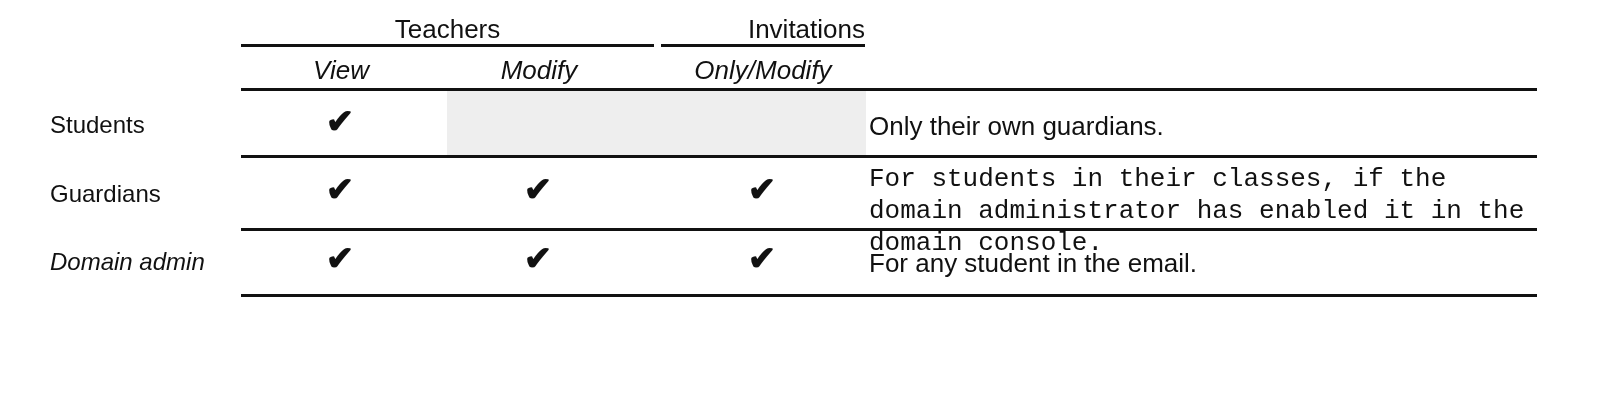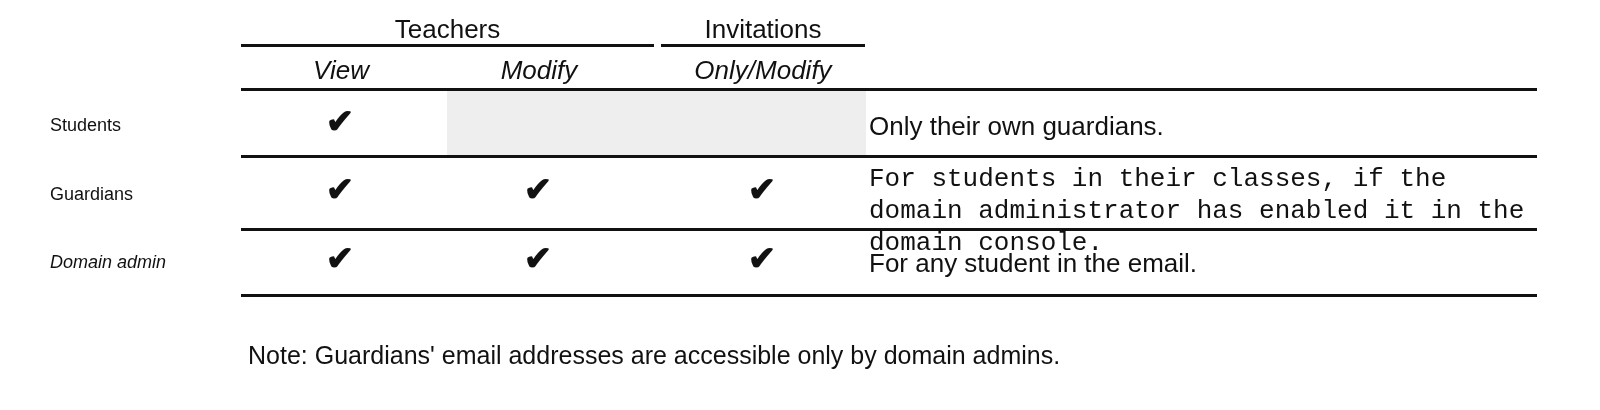--- a/index.html
+++ b/index.html
@@ -56,21 +56,21 @@
   .group-label {
     position: absolute;
     top: 14px;
     font-size: 26px;
     line-height: 30px;
     text-align: center;
     white-space: nowrap;
     color: #111111;
   }
   .group-label.guardians   { left: 241px; width: 413px; }
-  .group-label.invitations { left: 661px; width: 204px; }
+  .group-label.invitations { left: 661px; width: 204px; text-align: right; }
 
   
   .col-head {
     position: absolute;
     top: 55px;
     font-size: 26px;
     line-height: 30px;
     text-align: center;
     white-space: nowrap;
     color: #111111;
@@ -88,21 +88,21 @@
     width: 419px;
     height: 64px;
     background: #eeeeee;
   }
 
   
   .row-label {
     position: absolute;
     left: 50px;
     width: 185px;
-    font-size: 18px;
+    font-size: 24px;
     line-height: 30px;
     white-space: nowrap;
     color: #111111;
   }
   .row-label.students { top: 110px; }
   .row-label.teachers { top: 179px; }
   .row-label.admin    { top: 247px; font-style: italic; }
 
   
   .check {
@@ -177,16 +177,15 @@
     <div class="check c-modify row-teachers">✔</div>
     <div class="check c-invite row-teachers">✔</div>
     <div class="desc teachers">For students in their classes, if the domain administrator has enabled it in the domain console.</div>
 
     <div class="row-label admin">Domain admin</div>
     <div class="check c-view row-admin">✔</div>
     <div class="check c-modify row-admin">✔</div>
     <div class="check c-invite row-admin">✔</div>
     <div class="desc admin">For any student in the email.</div>
 
-    <div class="note">Note: Guardians' email addresses are accessible only by domain admins.</div>
 
   </div>
 </div>
 
 </body></html>

